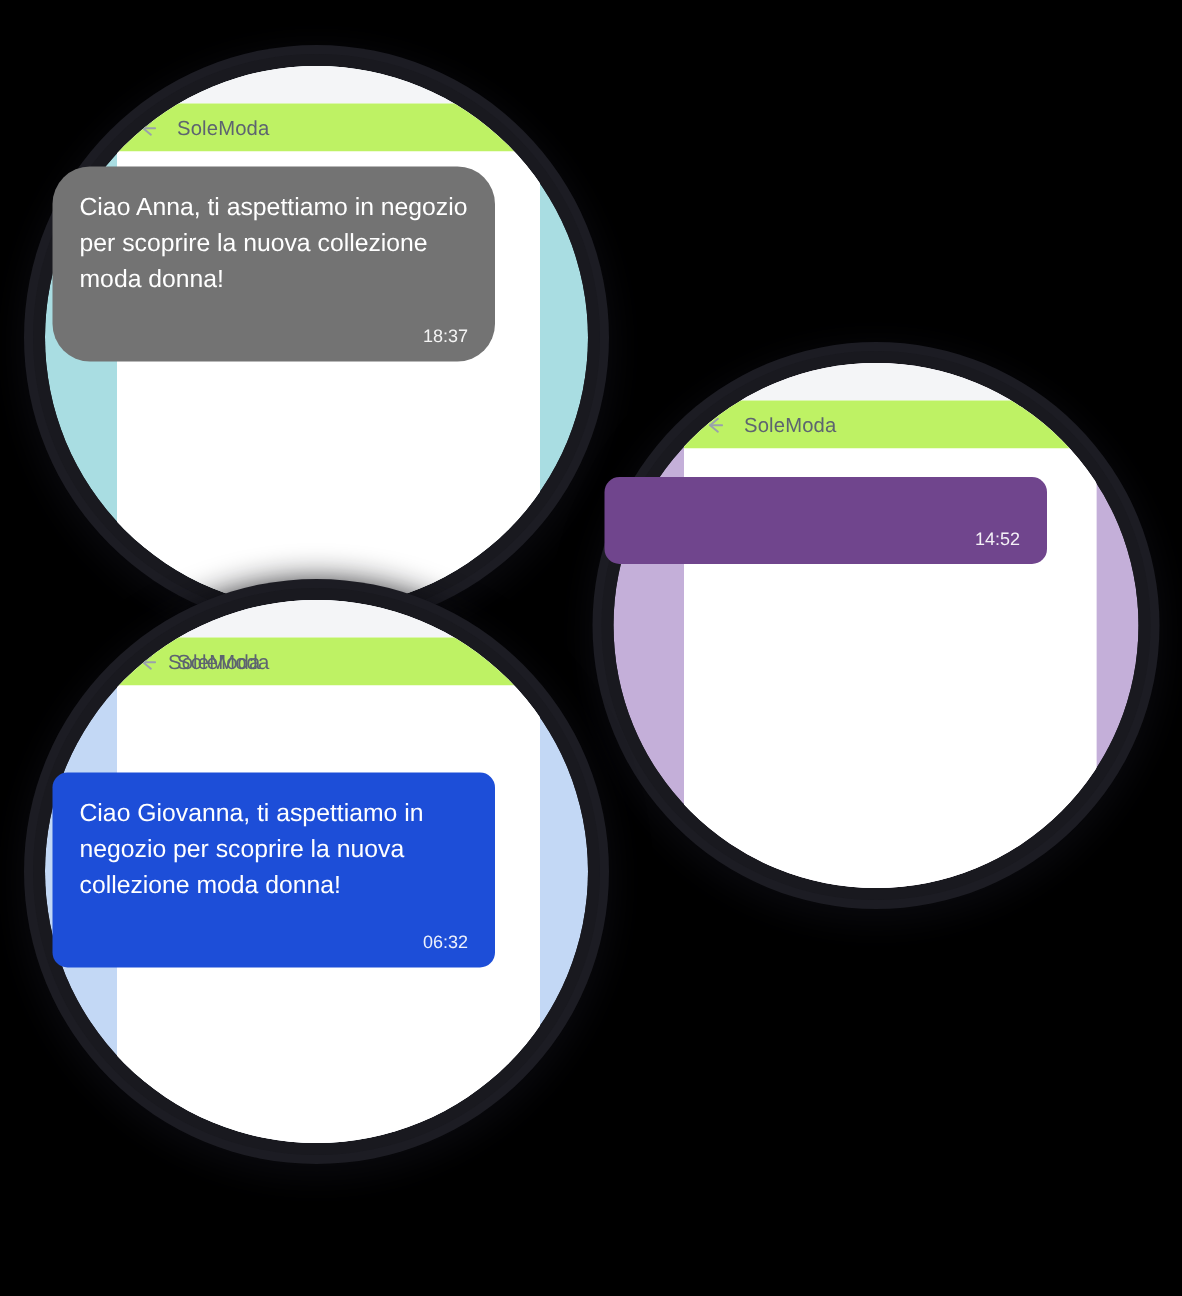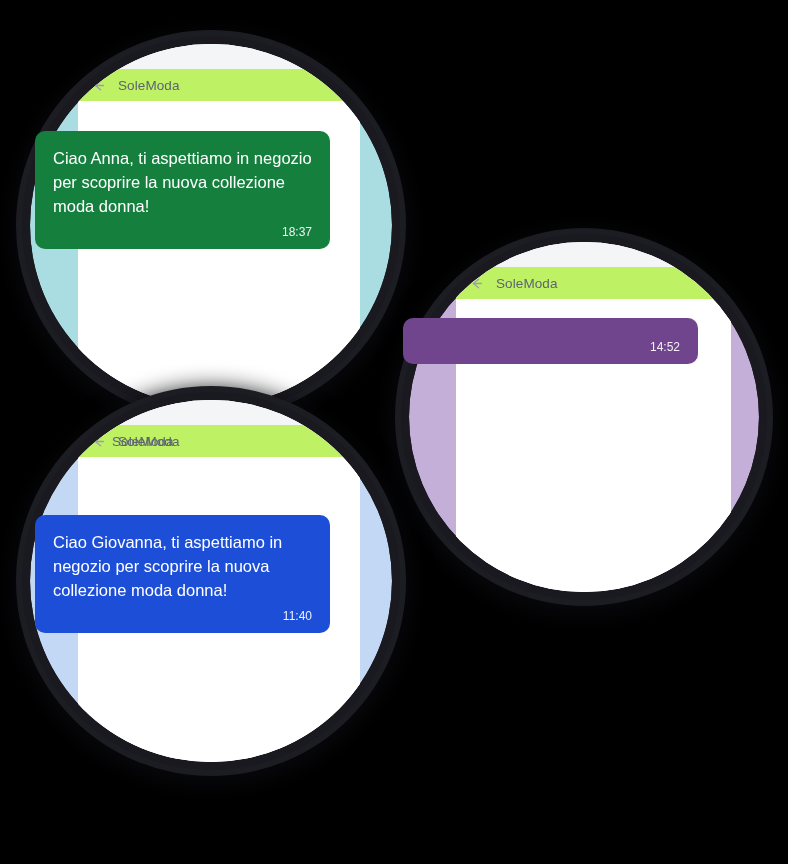--- a/index.html
+++ b/index.html
@@ -138,21 +138,21 @@
   .bubble-text {
     font-size: 16.5px;
     line-height: 1.45;
     color: #ffffff;
     white-space: pre-line;
   }
   .bubble-time {
     font-size: 12px;
     color: rgba(255,255,255,0.92);
     text-align: right;
-    margin-top: 6px;
+    margin-top: 18px;
     padding-bottom: 2px;
   }
 </style>
 </head>
 <body style="background: rgb(0, 0, 0);">
 
 <div id="stage" style="background: rgb(0, 0, 0);">
 
   <div class="circle-unit" style="left:22px; top:36px; width:378px; height:378px;">
     <div class="ring" style="box-shadow: rgb(28, 28, 35) 0px 0px 0px 6px, rgba(10, 10, 14, 0.95) 0px 6px 22px 10px;"></div>
@@ -194,21 +194,21 @@
             </svg>
           </span>
           <span class="appbar-title">SoleModa</span>
           <span class="appbar-title-ghost"></span>
         </div>
         <div class="chatbody"></div>
       </div>
     </div>
   </div>
 
-  <div class="bubble" id="bubble-0" style="left: 35px; top: 131px; width: 295px; background: #15803d;">
+  <div class="bubble" id="bubble-0" style="left: 35px; top: 111px; width: 295px; background: #737373; border-radius: 25px;">
     <div class="bubble-text">Ciao Anna, ti aspettiamo in negozio per scoprire la nuova collezione moda donna!</div>
     <div class="bubble-time">18:37</div>
   </div>
 
   <div class="circle-unit" style="left:401px; top:234px; width:366px; height:366px;">
     <div class="ring" style="box-shadow: rgb(28, 28, 35) 0px 0px 0px 6px, rgba(10, 10, 14, 0.95) 0px 6px 22px 10px;"></div>
     <div class="disc">
       <div class="disc-fill" id="disc-fill-1" style="background: rgb(196, 175, 217);"></div>
 
       <div class="phone" style="left:47px; top:-2px; width:275px; height:372px;">
@@ -299,16 +299,16 @@
           <span class="appbar-title">SoleModa</span>
           <span class="appbar-title-ghost" style="left:34px;">SoleModa</span>
         </div>
         <div class="chatbody"></div>
       </div>
     </div>
   </div>
 
   <div class="bubble" id="bubble-2" style="left: 35px; top: 515px; width: 295px; background: #1d4ed8;">
     <div class="bubble-text">Ciao Giovanna, ti aspettiamo in negozio per scoprire la nuova collezione moda donna!</div>
-    <div class="bubble-time">11:40</div>
+    <div class="bubble-time">06:32</div>
   </div>
 
 </div>
 
 </body></html>

